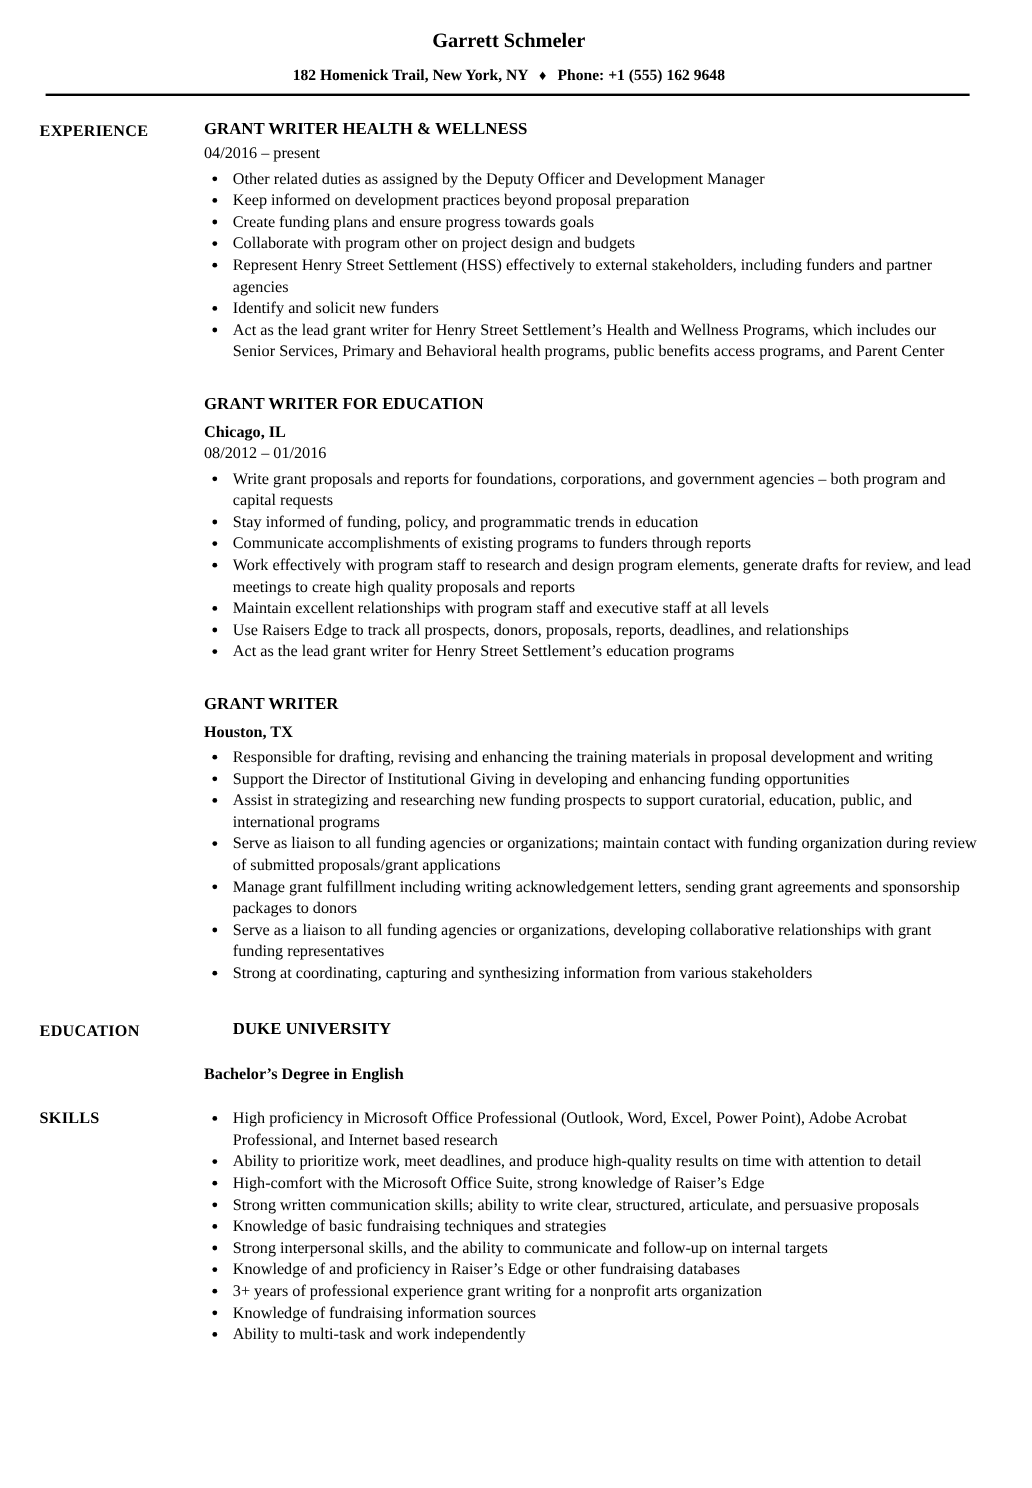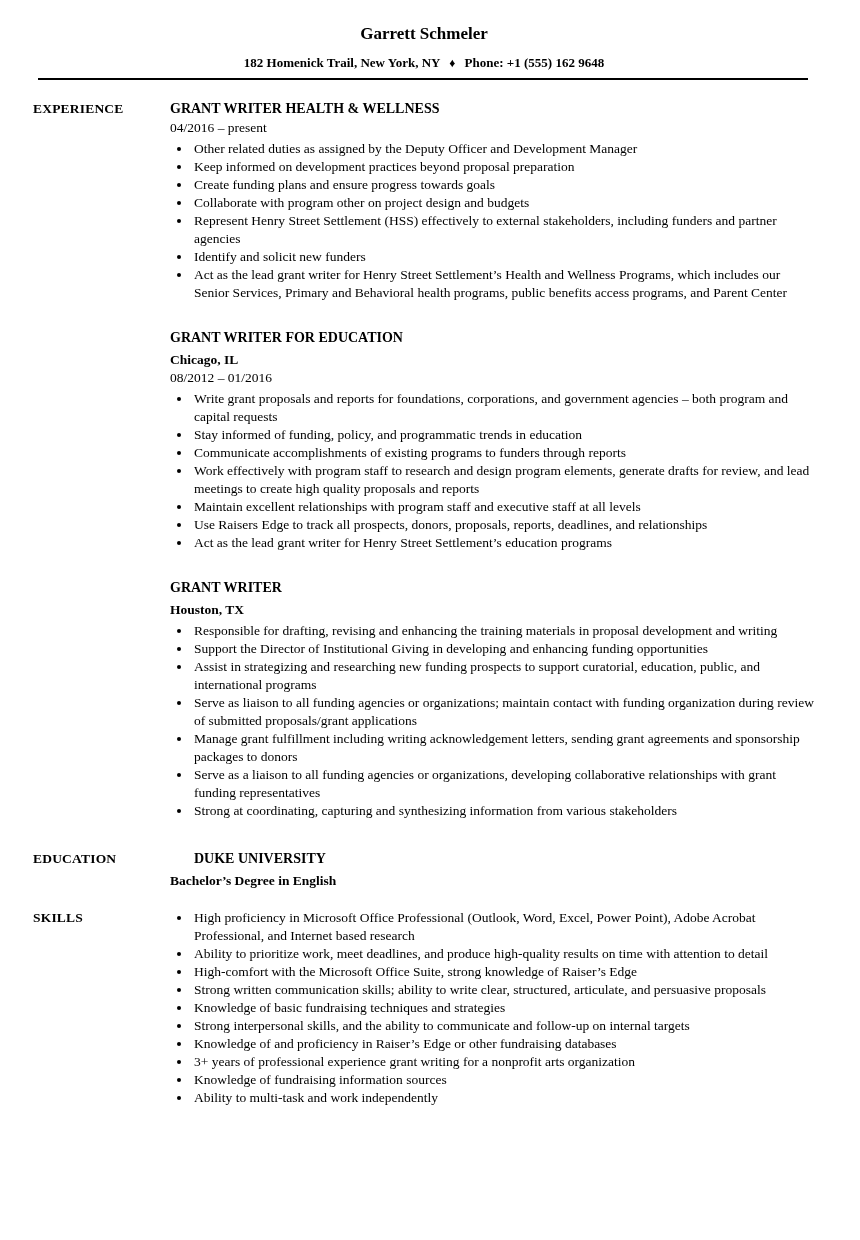--- a/index.html
+++ b/index.html
@@ -57,21 +57,21 @@
   .job-location { font-size: 13.5px; font-weight: bold; line-height: 16px; margin-top: 5px; }
   .job-dates { font-size: 13.5px; line-height: 16px; margin-top: 2px; }
   ul.bullets {
     margin: 4px 0 0 0;
     padding-left: 22px;
     list-style: disc outside;
   }
   ul.bullets li { line-height: 18px; padding-left: 2px; }
   ul.bullets.skills-list { margin-top: 0; }
   .edu-school { font-size: 14px; font-weight: bold; line-height: 18px; margin-left: 24px; }
-  .edu-degree { font-size: 13.5px; font-weight: bold; line-height: 18px; margin-top: 4px; }
+  .edu-degree { font-size: 13.5px; font-weight: bold; line-height: 18px; margin-top: 18px; }
 </style>
 </head>
 <body>
 
 <div class="page">
 
   <header class="resume-header">
     <h1 class="candidate-name">Garrett Schmeler</h1>
     <p class="contact-line">
       <span>182 Homenick Trail, New York, NY</span>

